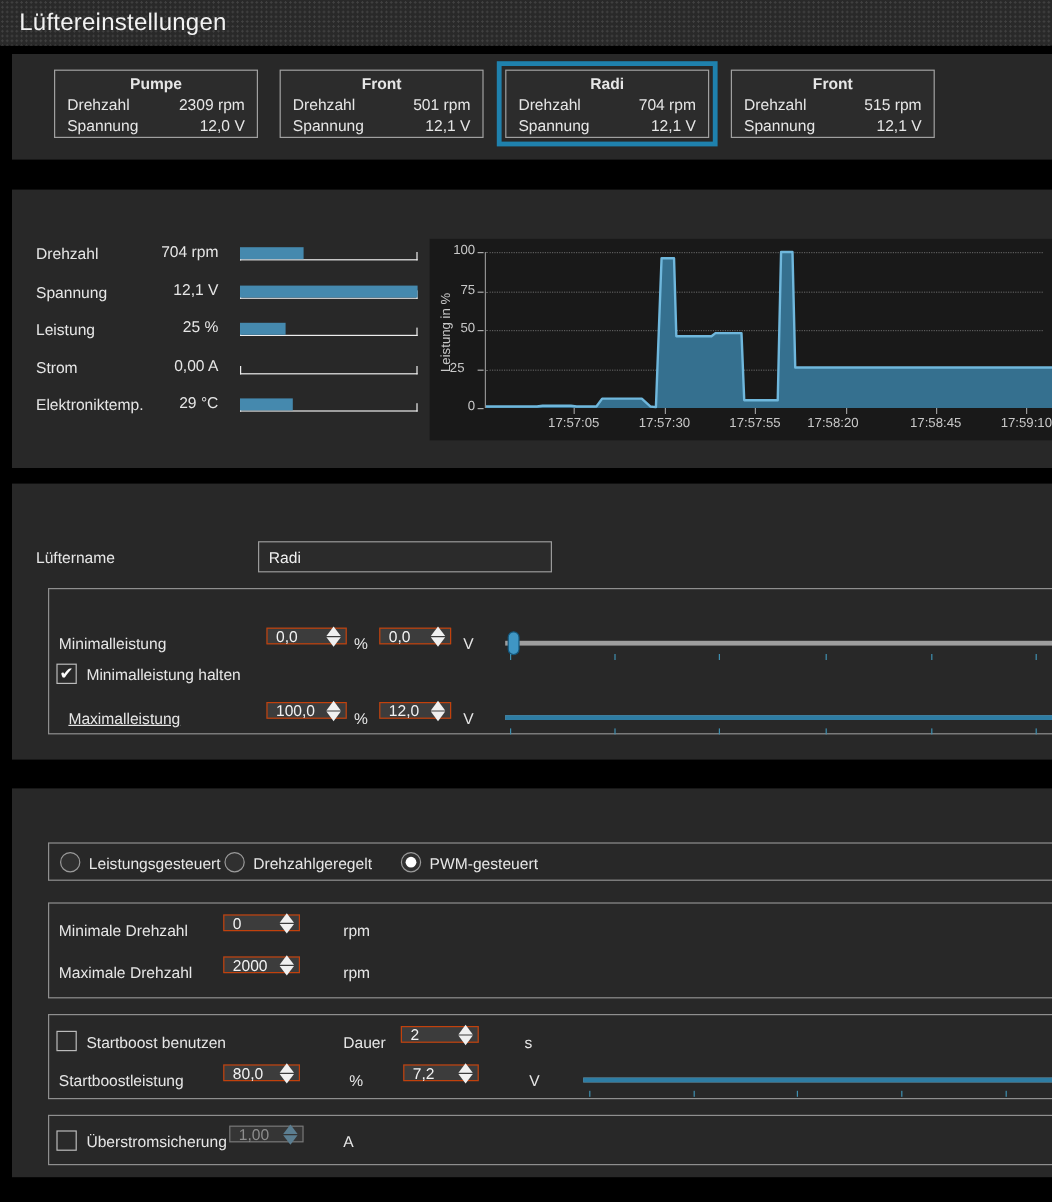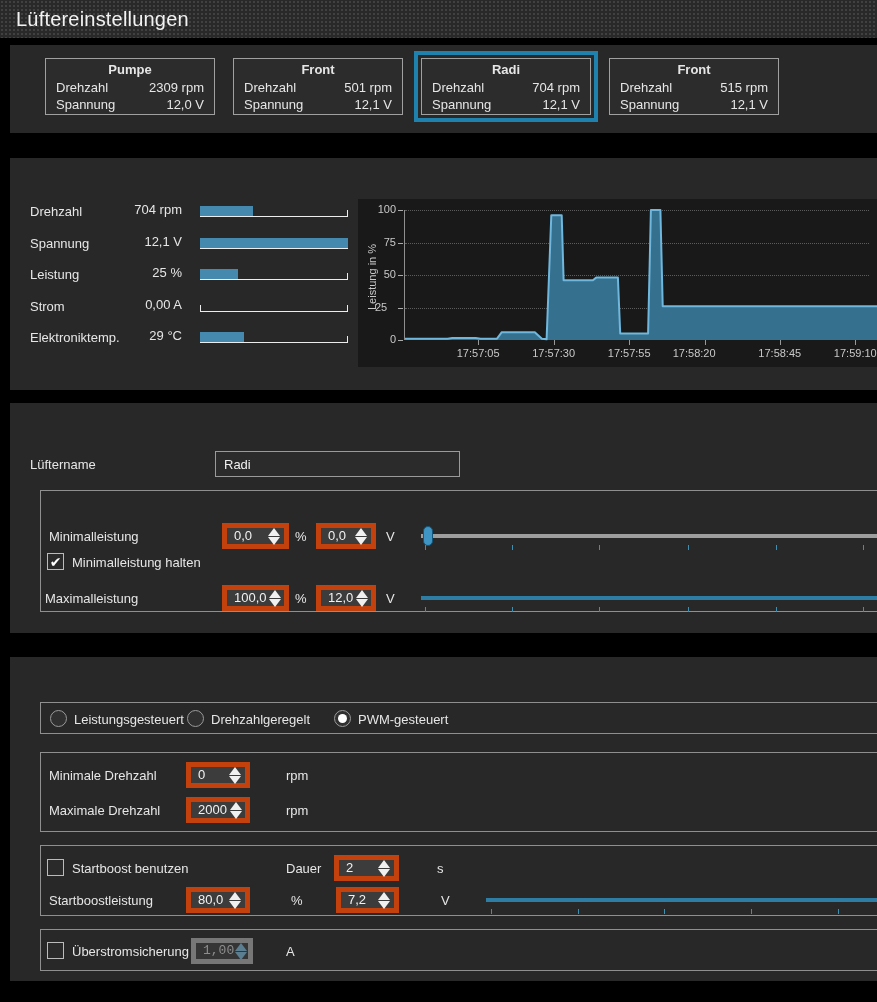--- a/index.html
+++ b/index.html
@@ -29,28 +29,28 @@
   .gauge .fill{position:absolute;left:0;bottom:1px;height:10px;background:#4589ae;}
   
   .chart{position:absolute;left:348px;top:41px;right:0;height:168px;background:#191919;}
   .ylab{position:absolute;left:8px;top:26px;height:104px;writing-mode:vertical-rl;transform:rotate(180deg);
         font-size:11px;color:#c8c8c8;text-align:center;}
   
   .tinput{position:absolute;height:26px;box-sizing:border-box;border:1px solid #9a9a9a;background:#2b2b2b;
           color:#f0f0f0;font:13px "Liberation Sans",sans-serif;padding:0 8px;outline:none;}
   .gbox{position:absolute;border:1px solid #8f8f8f;right:-2px;box-sizing:border-box;}
   .lbl{position:absolute;white-space:nowrap;}
-  .spin{position:absolute;height:26px;box-sizing:border-box;border:5px solid #c2410c;background:#3c3c3c;
-        display:flex;}
+  .spin{position:absolute;height:14px;box-sizing:border-box;border:1px solid #c2410c;background:#3c3c3c;
+        display:flex;align-items:center;}
   .spin .v{flex:1;padding-left:7px;color:#f2f2f2;}
   .spin .arr{width:20px;display:flex;flex-direction:column;align-items:center;justify-content:center;gap:1px;}
   .tri-up{width:0;height:0;border-left:6px solid transparent;border-right:6px solid transparent;border-bottom:8px solid #f0f0f0;}
   .tri-dn{width:0;height:0;border-left:6px solid transparent;border-right:6px solid transparent;border-top:8px solid #f0f0f0;}
   .spin.dis{border-color:#777;background:#353535;}
-  .spin.dis .v{color:#8d8d8d;font-family:Liberation Mono, monospace;}
+  .spin.dis .v{color:#8d8d8d;}
   .spin.dis .tri-up{border-bottom-color:#5b7e91;}
   .spin.dis .tri-dn{border-top-color:#5b7e91;}
   .cb{position:absolute;width:17px;height:17px;box-sizing:border-box;border:1px solid #bbb;background:#2a2a2a;
       display:flex;align-items:center;justify-content:center;color:#fff;font-size:14px;font-weight:bold;}
   .radio{position:absolute;width:17px;height:17px;box-sizing:border-box;border:1px solid #9a9a9a;border-radius:50%;
          background:#303030;display:flex;align-items:center;justify-content:center;}
   .radio .dot{width:9px;height:9px;border-radius:50%;background:#fff;display:none;}
   .radio.sel .dot{display:block;}
   .slider{position:absolute;height:22px;right:-2px;}
   .slider .track{position:absolute;left:0;right:0;top:9px;height:4px;background:#9e9e9e;}
@@ -238,21 +238,21 @@
         <span class="tick" style="left:267px;"></span>
         <span class="tick" style="left:355px;"></span>
         <span class="tick" style="left:442px;"></span>
     </div>
 
     <div class="cb" style="left:6px;top:62px;">
         <span>✔</span>
       </div>
     <div class="lbl" style="left:31px;top:64px;">Minimalleistung halten</div>
 
-    <div class="lbl" style="left:4px;top:100px;">Maximalleistung</div>
+    <div class="lbl" style="left:16px;top:100px;text-decoration:underline;">Maximalleistung</div>
     <div class="spin" style="left:181px;top:94px;width:67px;">
       <span class="v">100,0</span>
       <span class="arr">
           <span class="tri-up"></span>
           <span class="tri-dn"></span>
         </span>
     </div>
     <div class="lbl" style="left:254px;top:100px;">%</div>
     <div class="spin" style="left:275px;top:94px;width:60px;">
       <span class="v">12,0</span>

